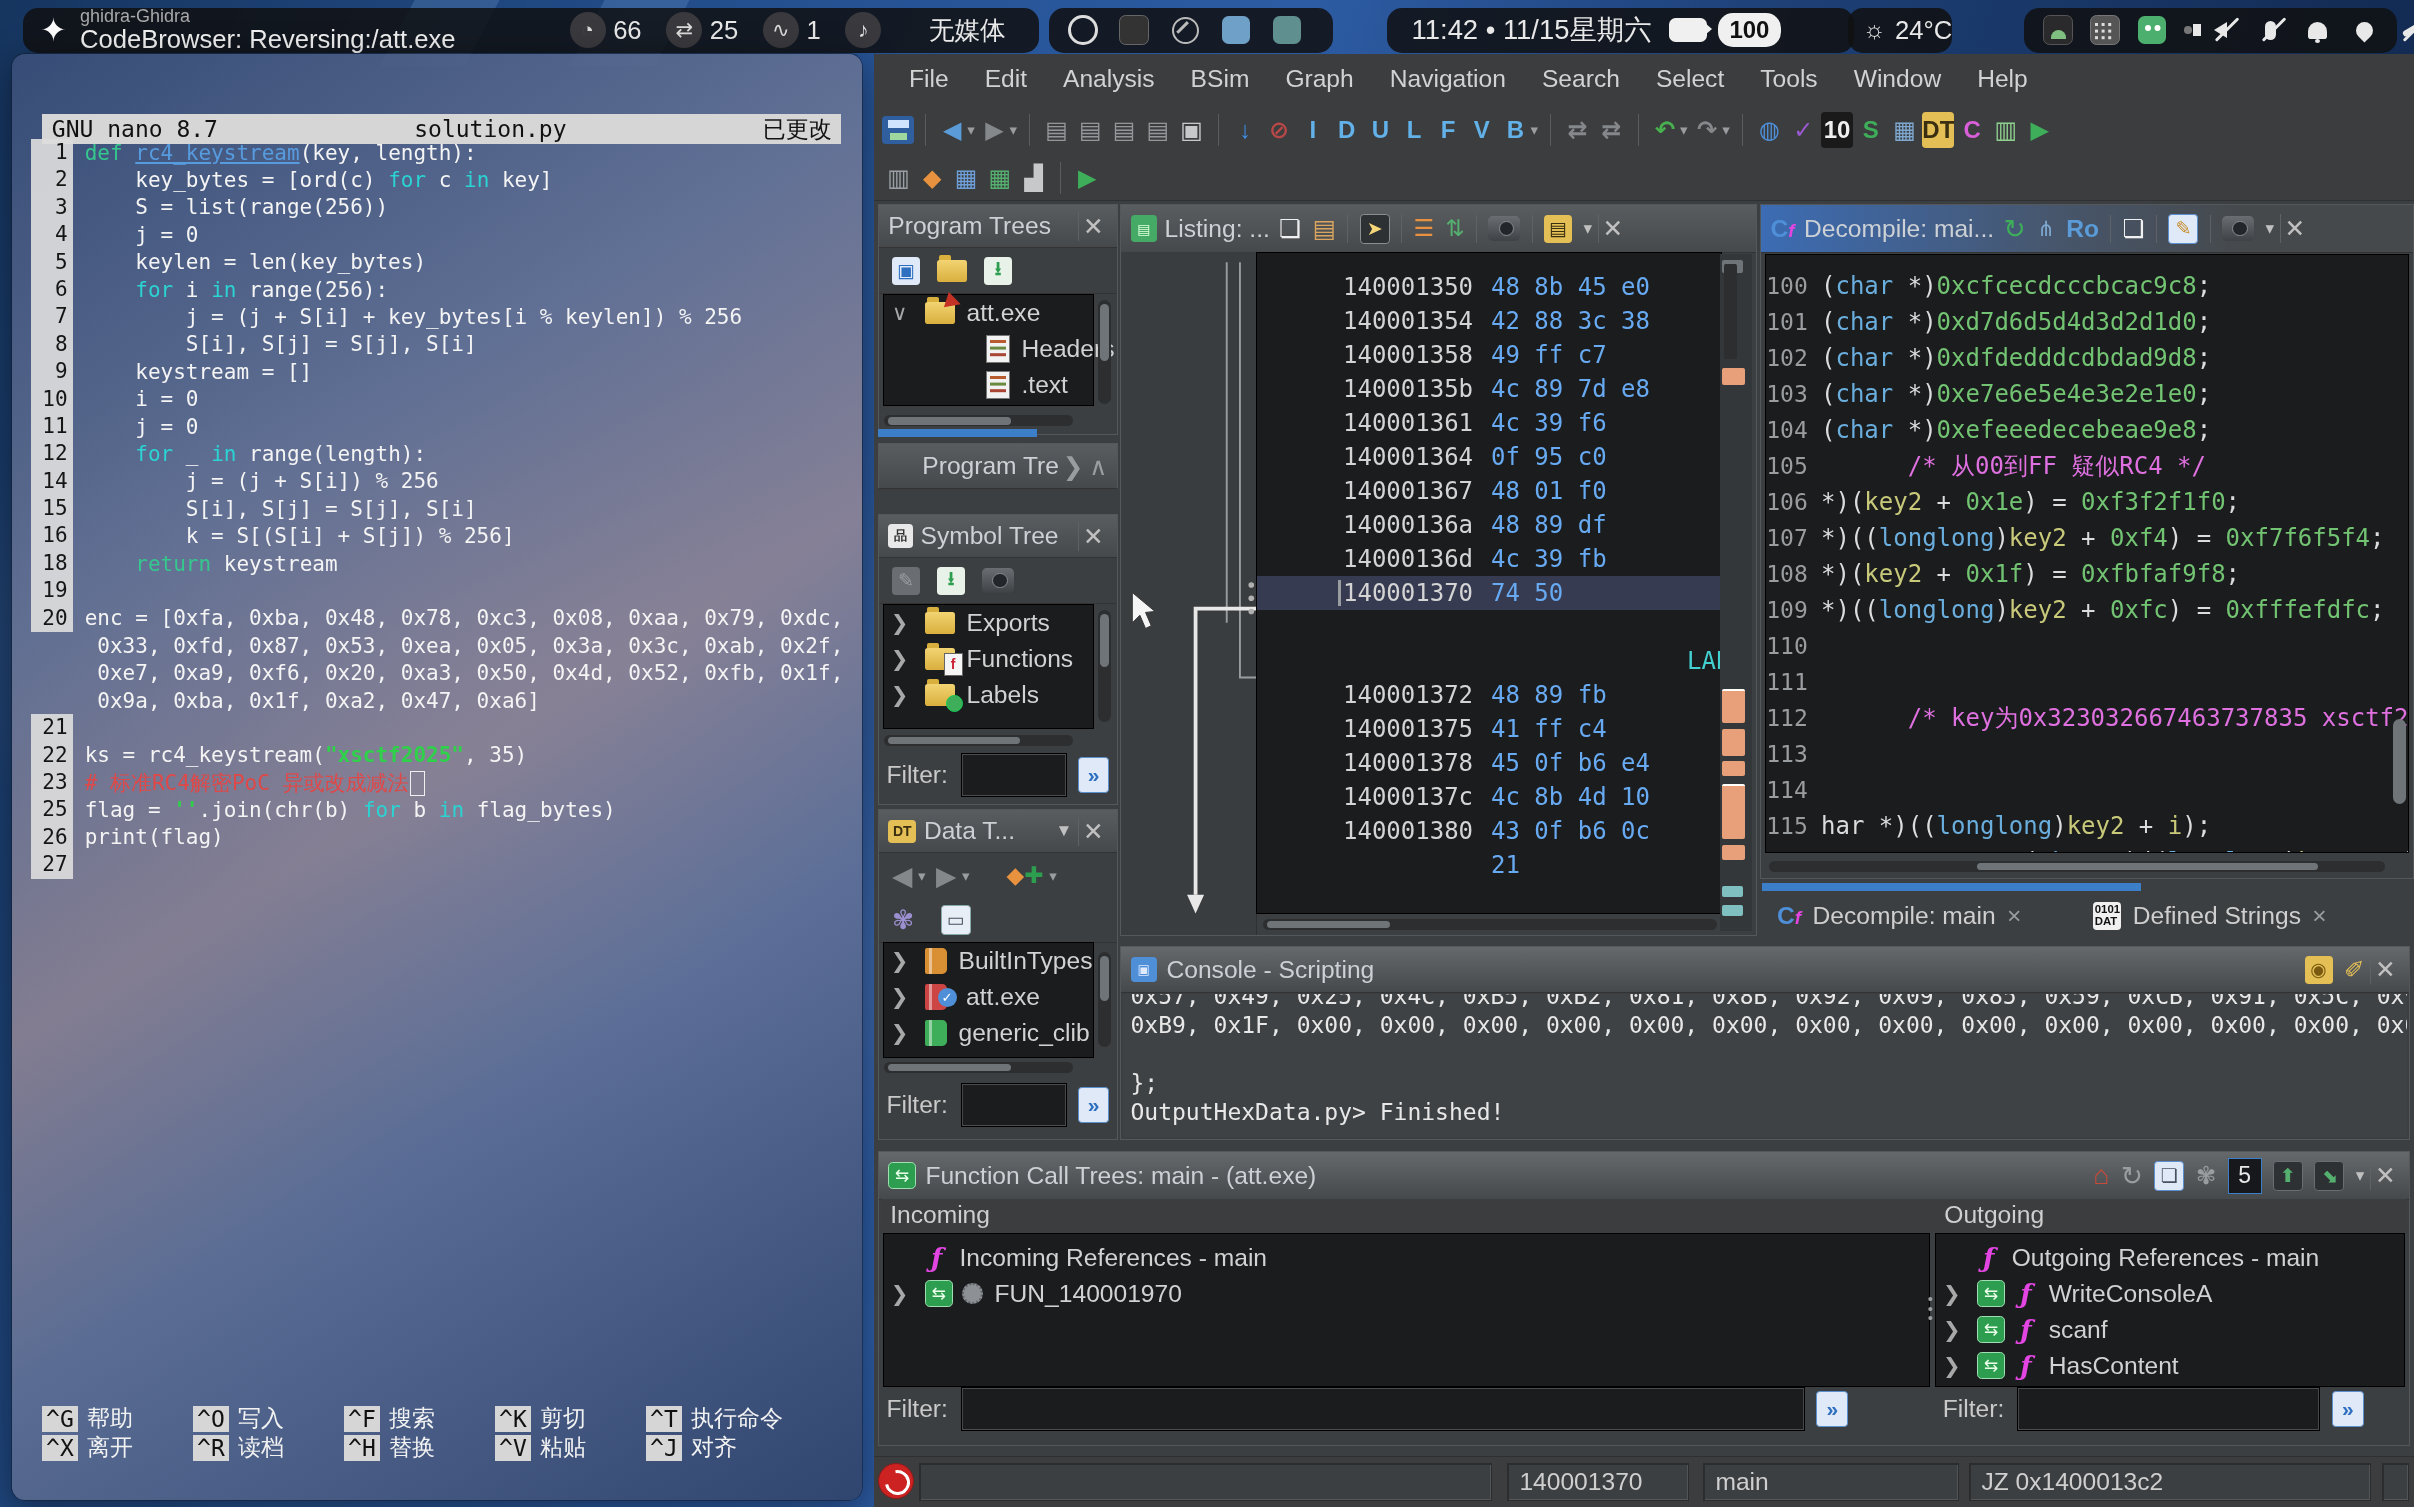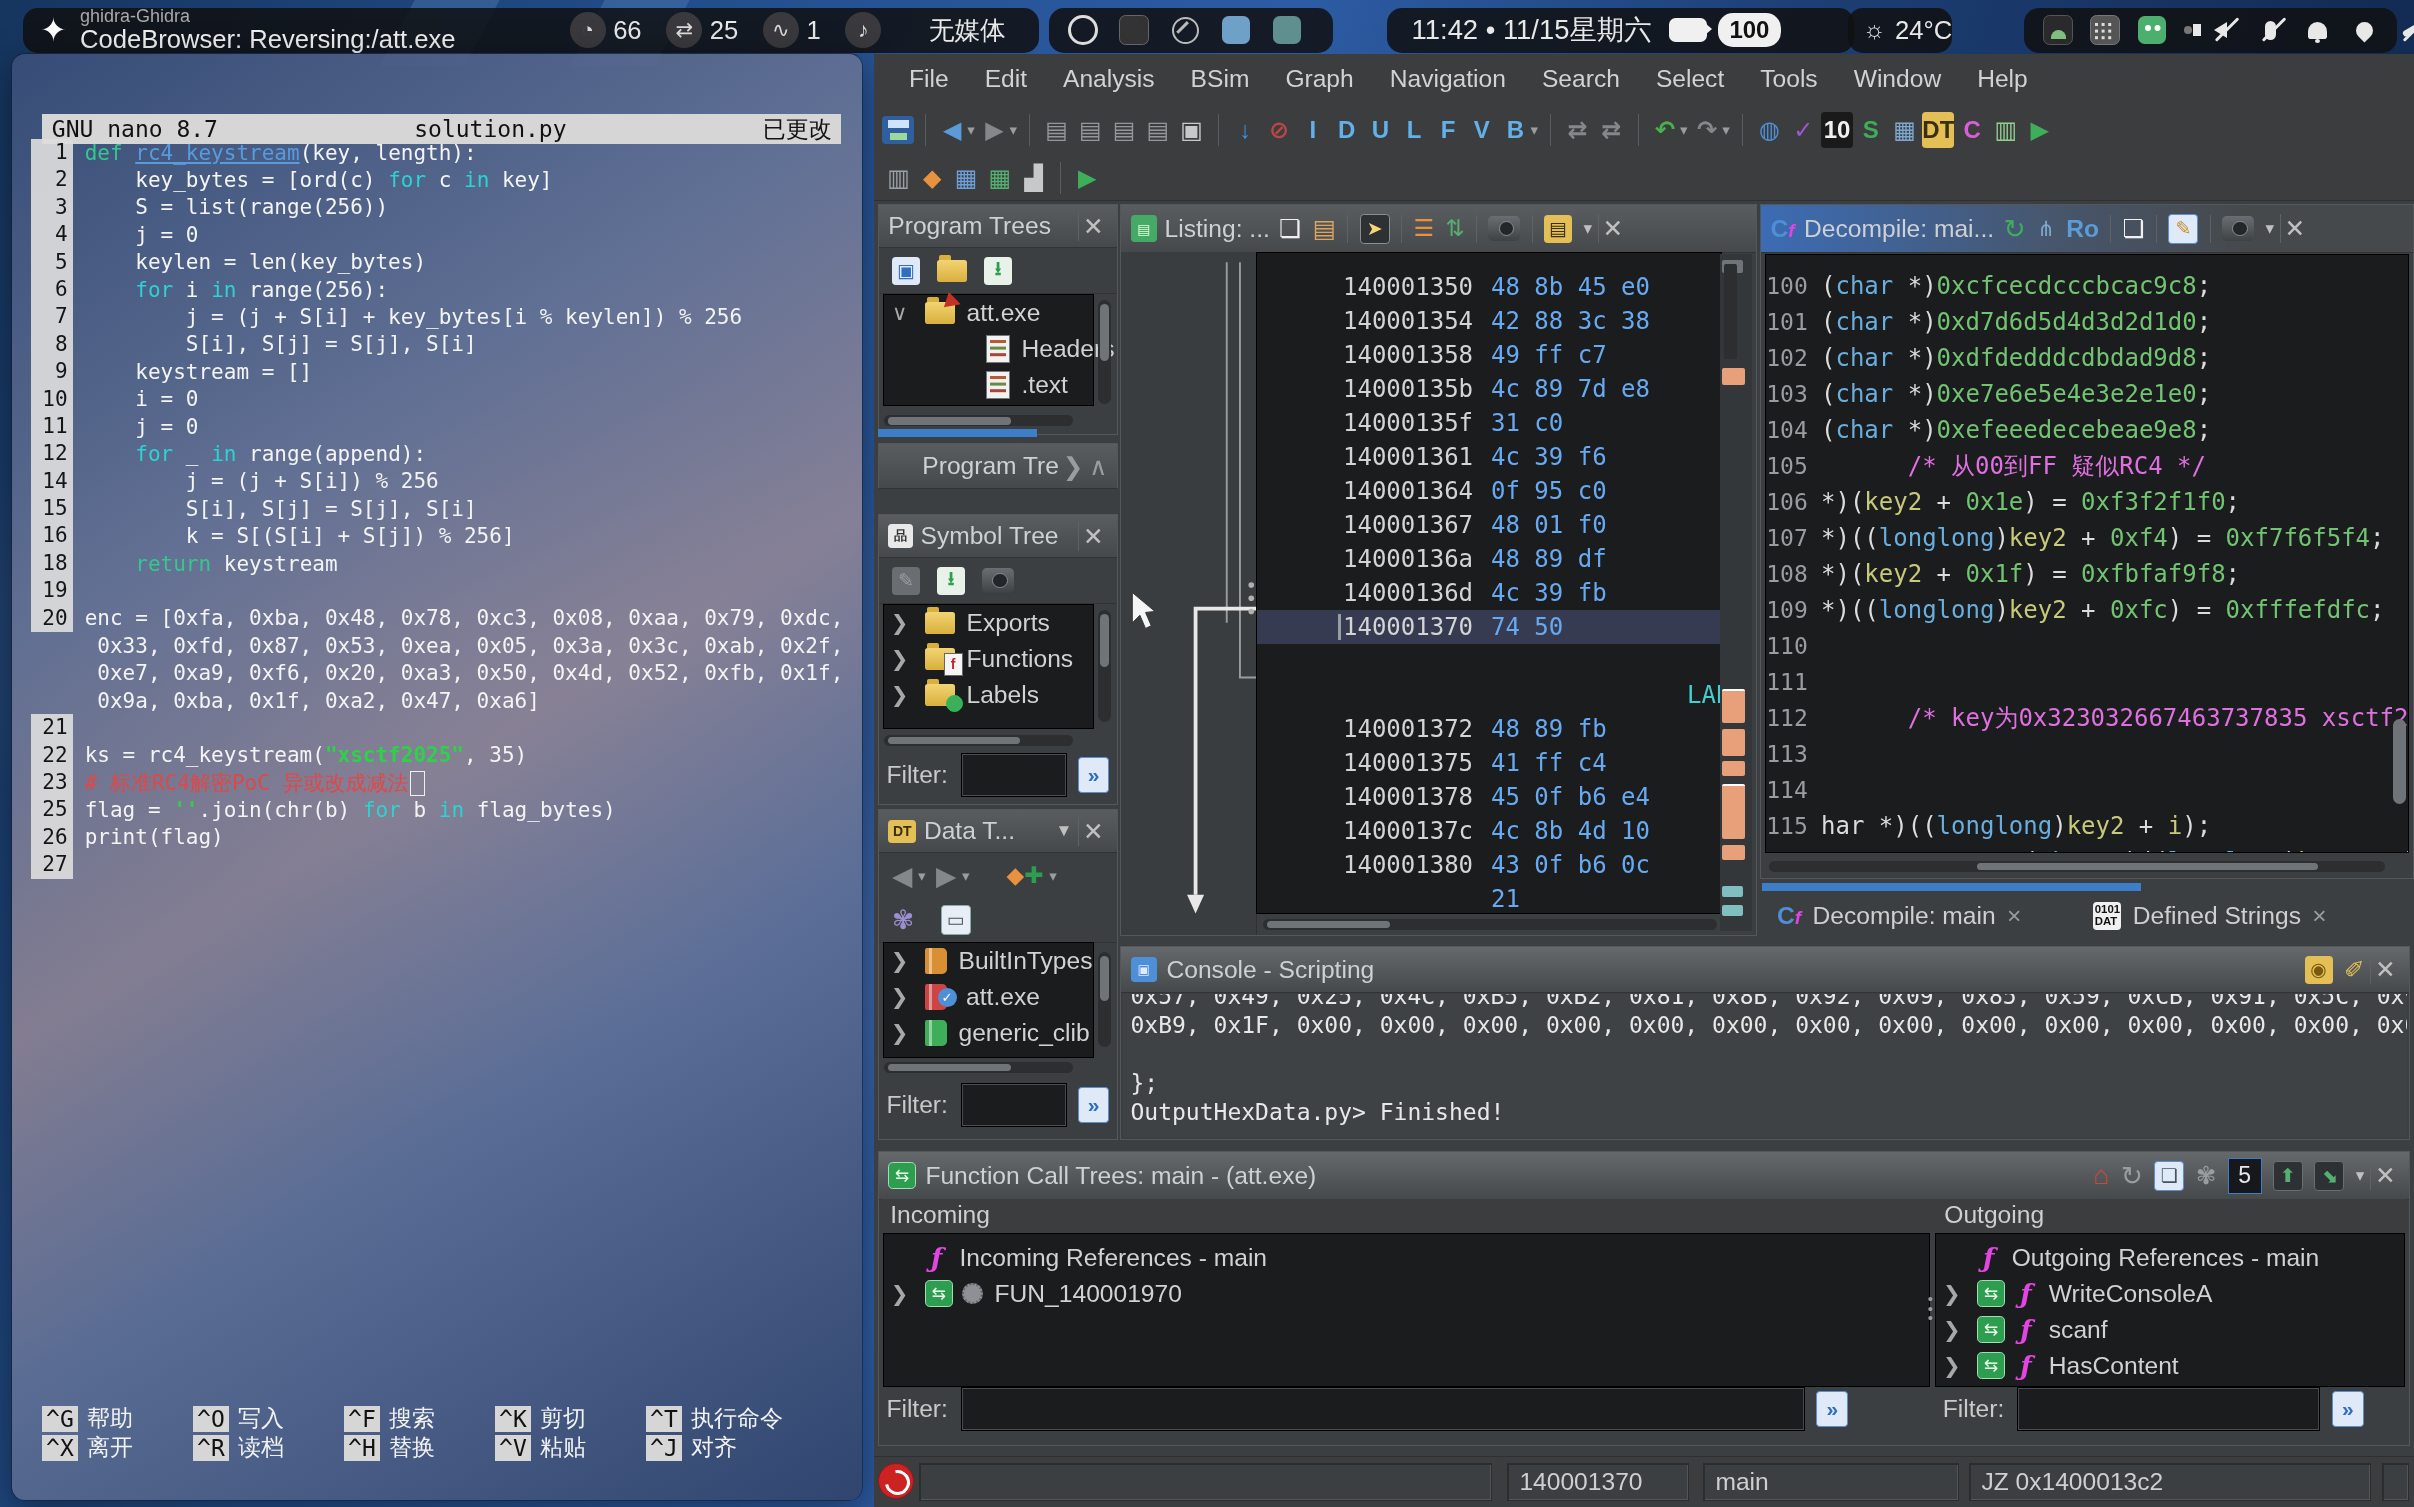--- a/index.html
+++ b/index.html
@@ -248,21 +248,21 @@
         <div class="nrow"><span class="ngut">2</span><span><span class="tk-p">    key_bytes = [ord(c) </span><span class="tk-k2">for</span><span class="tk-p"> c </span><span class="tk-k2">in</span><span class="tk-p"> key]</span></span></div>
         <div class="nrow"><span class="ngut">3</span><span><span class="tk-p">    S = list(range(256))</span></span></div>
         <div class="nrow"><span class="ngut">4</span><span><span class="tk-p">    j = 0</span></span></div>
         <div class="nrow"><span class="ngut">5</span><span><span class="tk-p">    keylen = len(key_bytes)</span></span></div>
         <div class="nrow"><span class="ngut">6</span><span><span class="tk-p">    </span><span class="tk-k2">for</span><span class="tk-p"> i </span><span class="tk-k2">in</span><span class="tk-p"> range(256):</span></span></div>
         <div class="nrow"><span class="ngut">7</span><span><span class="tk-p">        j = (j + S[i] + key_bytes[i % keylen]) % 256</span></span></div>
         <div class="nrow"><span class="ngut">8</span><span><span class="tk-p">        S[i], S[j] = S[j], S[i]</span></span></div>
         <div class="nrow"><span class="ngut">9</span><span><span class="tk-p">    keystream = []</span></span></div>
         <div class="nrow"><span class="ngut">10</span><span><span class="tk-p">    i = 0</span></span></div>
         <div class="nrow"><span class="ngut">11</span><span><span class="tk-p">    j = 0</span></span></div>
-        <div class="nrow"><span class="ngut">12</span><span><span class="tk-p">    </span><span class="tk-k2">for</span><span class="tk-p"> _ </span><span class="tk-k2">in</span><span class="tk-p"> range(append):</span></span></div>
+        <div class="nrow"><span class="ngut">12</span><span><span class="tk-p">    </span><span class="tk-k2">for</span><span class="tk-p"> _ </span><span class="tk-k2">in</span><span class="tk-p"> range(length):</span></span></div>
         <div class="nrow"><span class="ngut">14</span><span><span class="tk-p">        j = (j + S[i]) % 256</span></span></div>
         <div class="nrow"><span class="ngut">15</span><span><span class="tk-p">        S[i], S[j] = S[j], S[i]</span></span></div>
         <div class="nrow"><span class="ngut">16</span><span><span class="tk-p">        k = S[(S[i] + S[j]) % 256]</span></span></div>
         <div class="nrow"><span class="ngut">18</span><span><span class="tk-p">    </span><span class="tk-k1">return</span><span class="tk-p"> keystream</span></span></div>
         <div class="nrow"><span class="ngut">19</span><span></span></div>
         <div class="nrow"><span class="ngut">20</span><span><span class="tk-p">enc = [0xfa, 0xba, 0x48, 0x78, 0xc3, 0x08, 0xaa, 0x79, 0xdc,</span></span></div>
         <div class="nrow"><span class="ngut empty"></span><span><span class="tk-p"> 0x33, 0xfd, 0x87, 0x53, 0xea, 0x05, 0x3a, 0x3c, 0xab, 0x2f,</span></span></div>
         <div class="nrow"><span class="ngut empty"></span><span><span class="tk-p"> 0xe7, 0xa9, 0xf6, 0x20, 0xa3, 0x50, 0x4d, 0x52, 0xfb, 0x1f,</span></span></div>
         <div class="nrow"><span class="ngut empty"></span><span><span class="tk-p"> 0x9a, 0xba, 0x1f, 0xa2, 0x47, 0xa6]</span></span></div>
         <div class="nrow"><span class="ngut">21</span><span></span></div>
@@ -582,21 +582,20 @@
           <polygon points="12,360 12,392 20,384 26,398 32,395 26,381 36,380" fill="#f5f5f5" stroke="#333" stroke-width="1"></polygon>
         </svg>
       </div>
 
       <div class="dark mono" style="position:absolute;left:135px;top:47px;width:464px;bottom:21px;overflow:hidden;">
         <div style="position:absolute;left:-135px;right:0;top:17px;">
             <div class="lrow"><span class="laddr">140001350</span><span class="lbytes">48 8b 45 e0</span></div>
             <div class="lrow"><span class="laddr">140001354</span><span class="lbytes">42 88 3c 38</span></div>
             <div class="lrow"><span class="laddr">140001358</span><span class="lbytes">49 ff c7</span></div>
             <div class="lrow"><span class="laddr">14000135b</span><span class="lbytes">4c 89 7d e8</span></div>
-            <div class="lrow"><span class="laddr">14000135f</span><span class="lbytes">31 c0</span></div>
             <div class="lrow"><span class="laddr">140001361</span><span class="lbytes">4c 39 f6</span></div>
             <div class="lrow"><span class="laddr">140001364</span><span class="lbytes">0f 95 c0</span></div>
             <div class="lrow"><span class="laddr">140001367</span><span class="lbytes">48 01 f0</span></div>
             <div class="lrow"><span class="laddr">14000136a</span><span class="lbytes">48 89 df</span></div>
             <div class="lrow"><span class="laddr">14000136d</span><span class="lbytes">4c 39 fb</span></div>
             <div class="lrow sel"><span class="laddr">140001370</span><span class="lbytes">74 50</span></div>
             <div class="lrow"></div>
             <div class="lrow"><span class="llabel">LAB</span></div>
             <div class="lrow"><span class="laddr">140001372</span><span class="lbytes">48 89 fb</span></div>
             <div class="lrow"><span class="laddr">140001375</span><span class="lbytes">41 ff c4</span></div>

